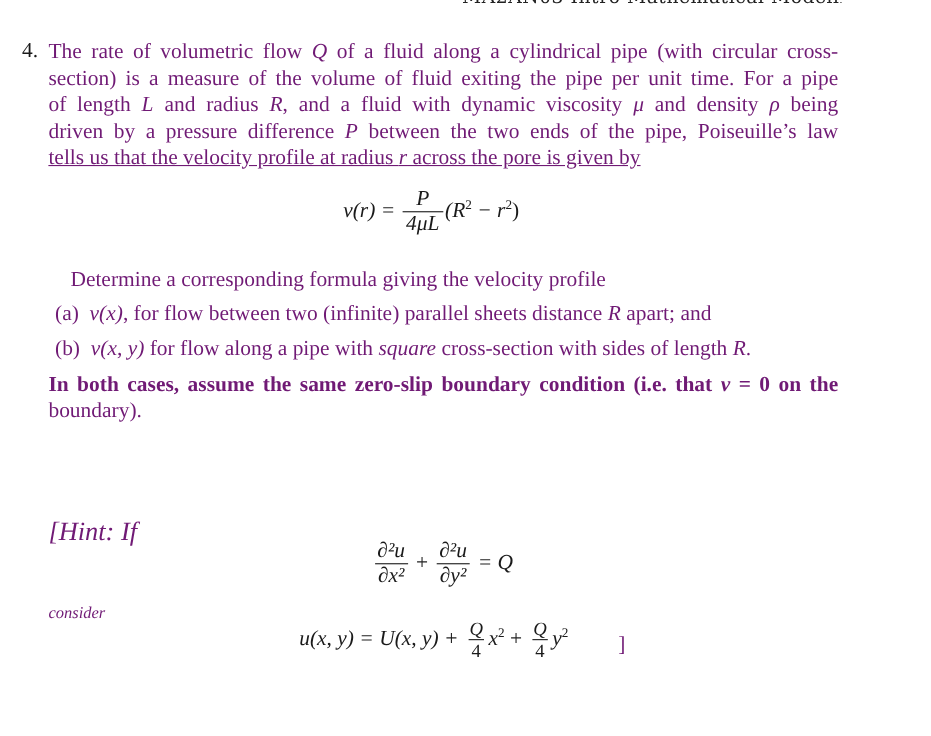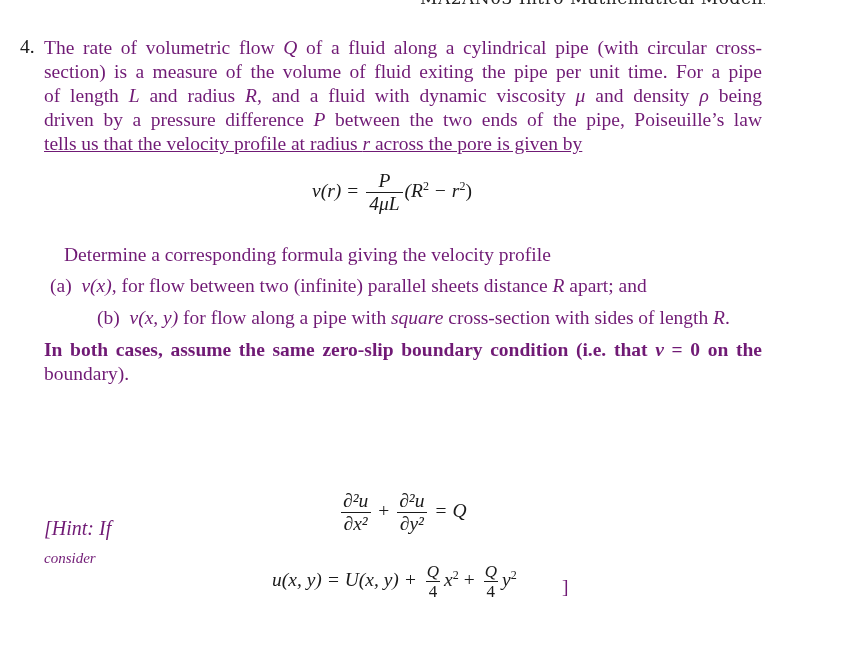--- a/index.html
+++ b/index.html
@@ -63,30 +63,30 @@
       <span class="n m">P</span>
       <span class="d m">4μL</span>
     </span><span class="m">(R</span><sup>2</sup><span class="m"> − r</span><sup>2</sup><span>)</span>
   </div>
 
   <div class="line" style="left:48px; top:243px;margin-left:16px;">Determine a corresponding formula giving the velocity profile</div>
 
   <div class="line" style="left:50px; top:274px;">
     <span>(a)</span>&nbsp;&nbsp;<span class="m">v(x)</span><span>, for flow between two (infinite) parallel sheets distance </span><span class="m">R</span><span> apart; and</span>
   </div>
-  <div class="line" style="left:50px; top:306px;margin-left:47px;">
+  <div class="line" style="left:50px; top:306px;">
     <span>(b)</span>&nbsp;&nbsp;<span class="m">v(x, y)</span><span> for flow along a pipe with </span><span class="it">square</span><span> cross-section with sides of length </span><span class="m">R</span><span>.</span>
   </div>
 
   <div class="line just" style="left:44px; top:338px; width:718px;font-weight:bold;">
     <span>In both cases, assume the same zero-slip boundary condition (i.e. that </span><span class="m">v</span><span> = 0 on the</span>
   </div>
   <div class="line" style="left:44px; top:362px;">boundary).</div>
 
-  <div class="line it" style="left:44px; top:472px; font-size:20px;margin-top:44px;">[Hint:  If</div>
+  <div class="line it" style="left:44px; top:472px; font-size:24px;">[Hint:  If</div>
 
   <div class="disp" style="left:338px; top:490px;">
     <span class="frac">
       <span class="n m">∂²u</span>
       <span class="d m">∂x²</span>
     </span><span class="op">+</span><span class="frac">
       <span class="n m">∂²u</span>
       <span class="d m">∂y²</span>
     </span>&nbsp;<span class="m">= Q</span>
   </div>

